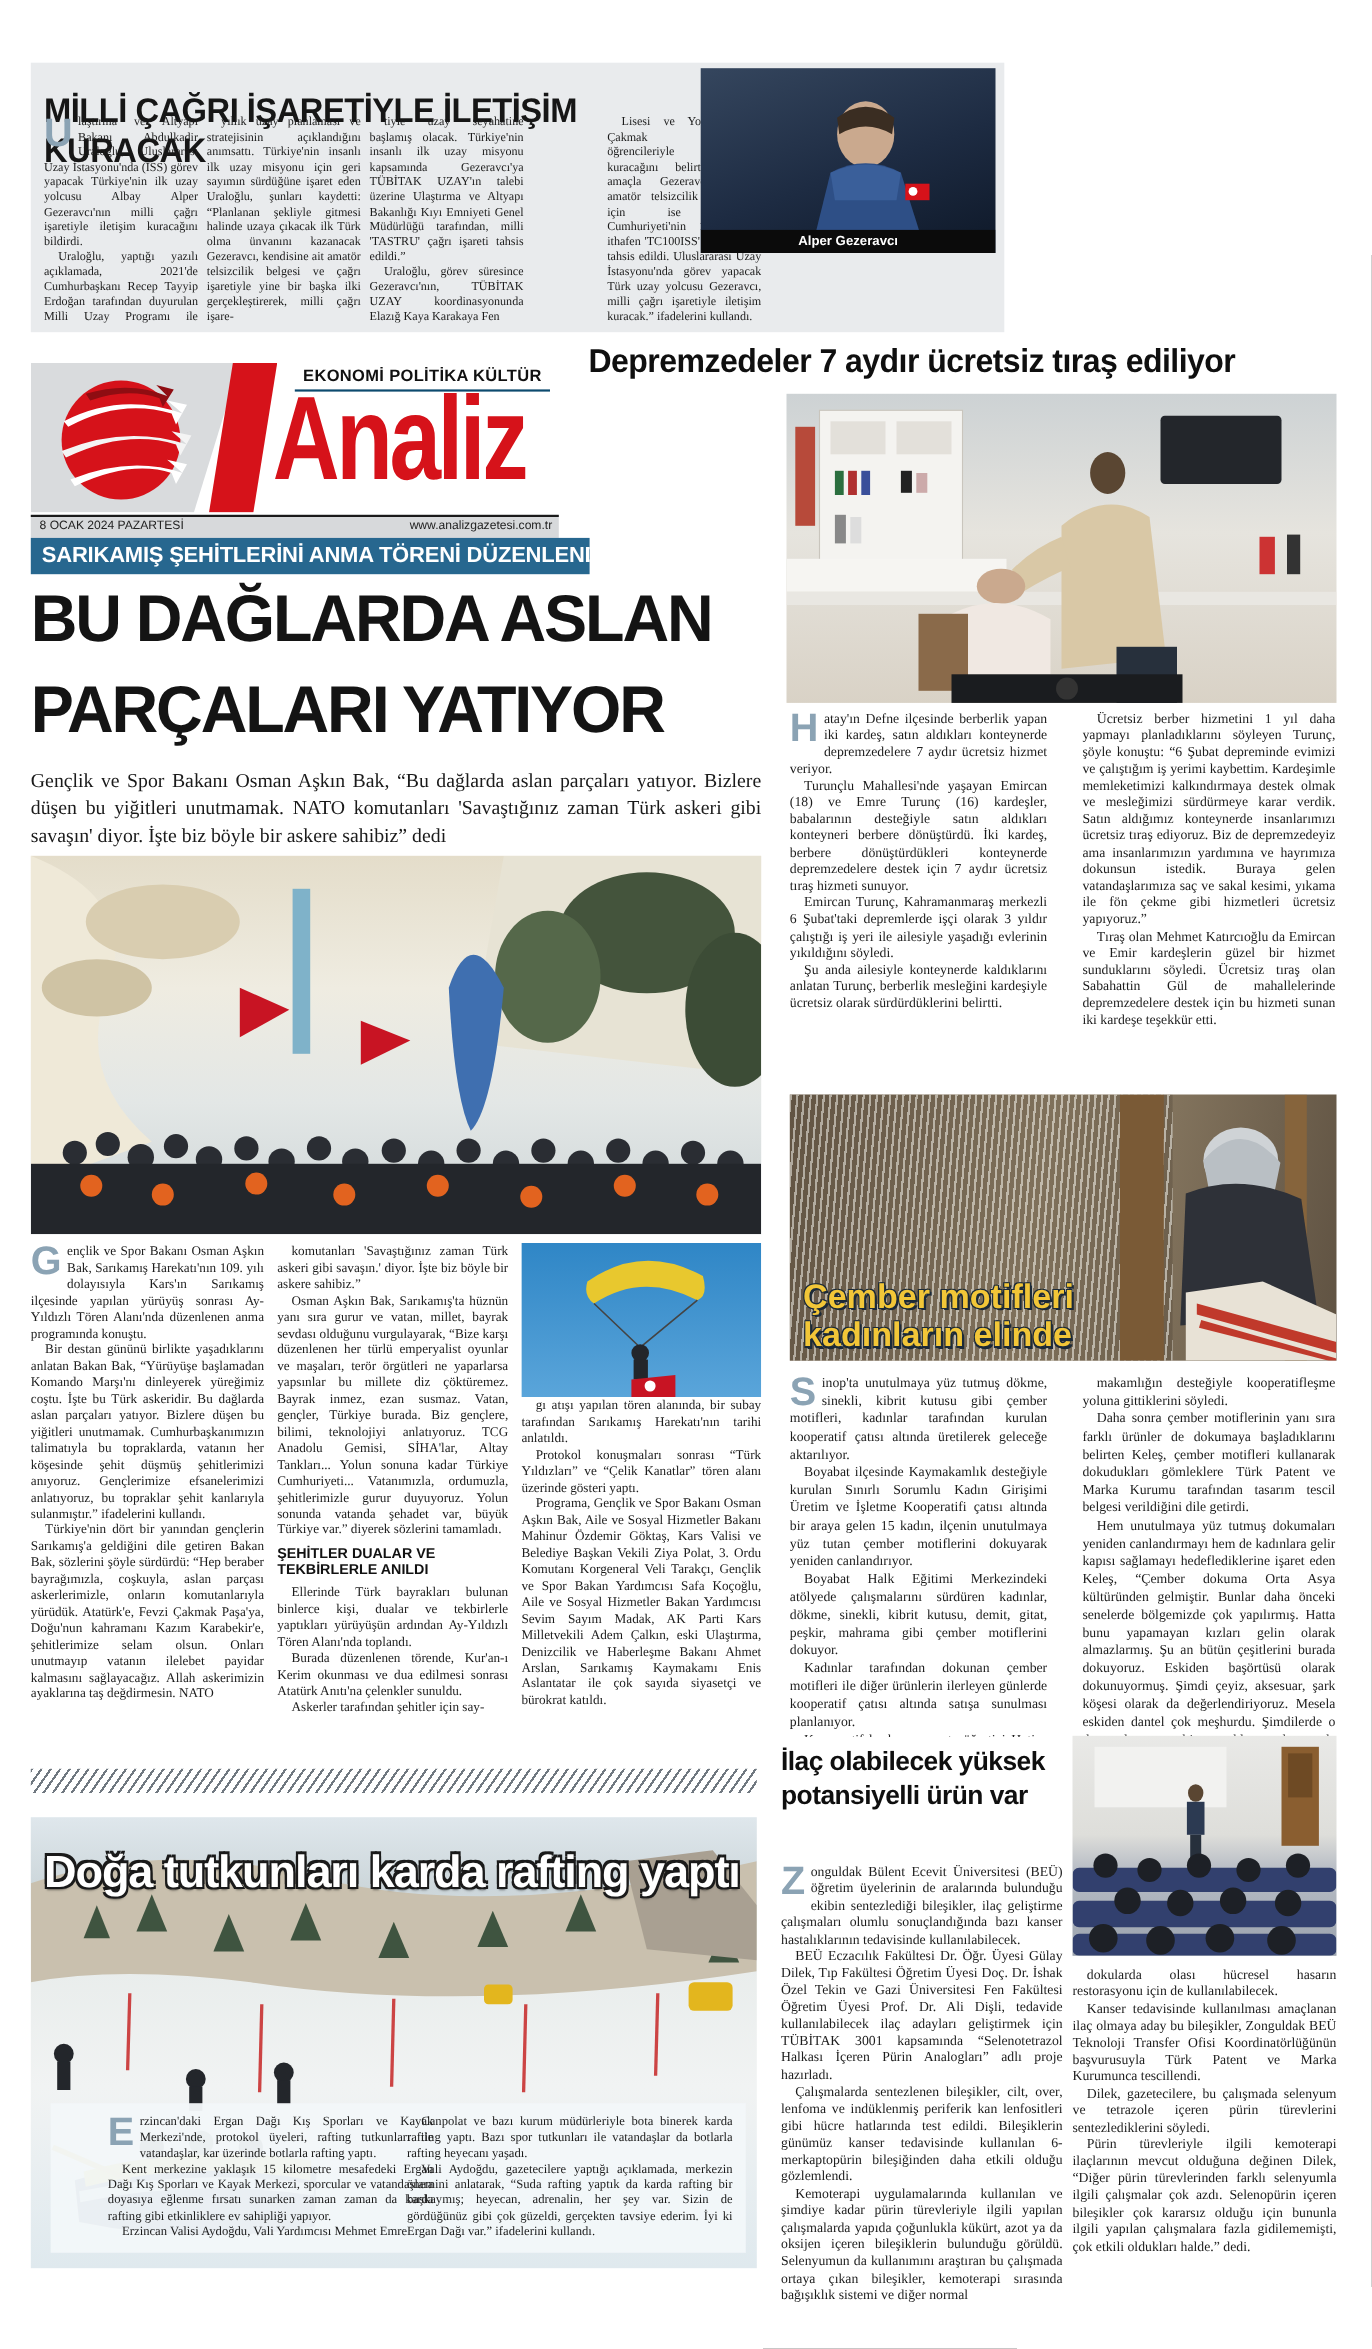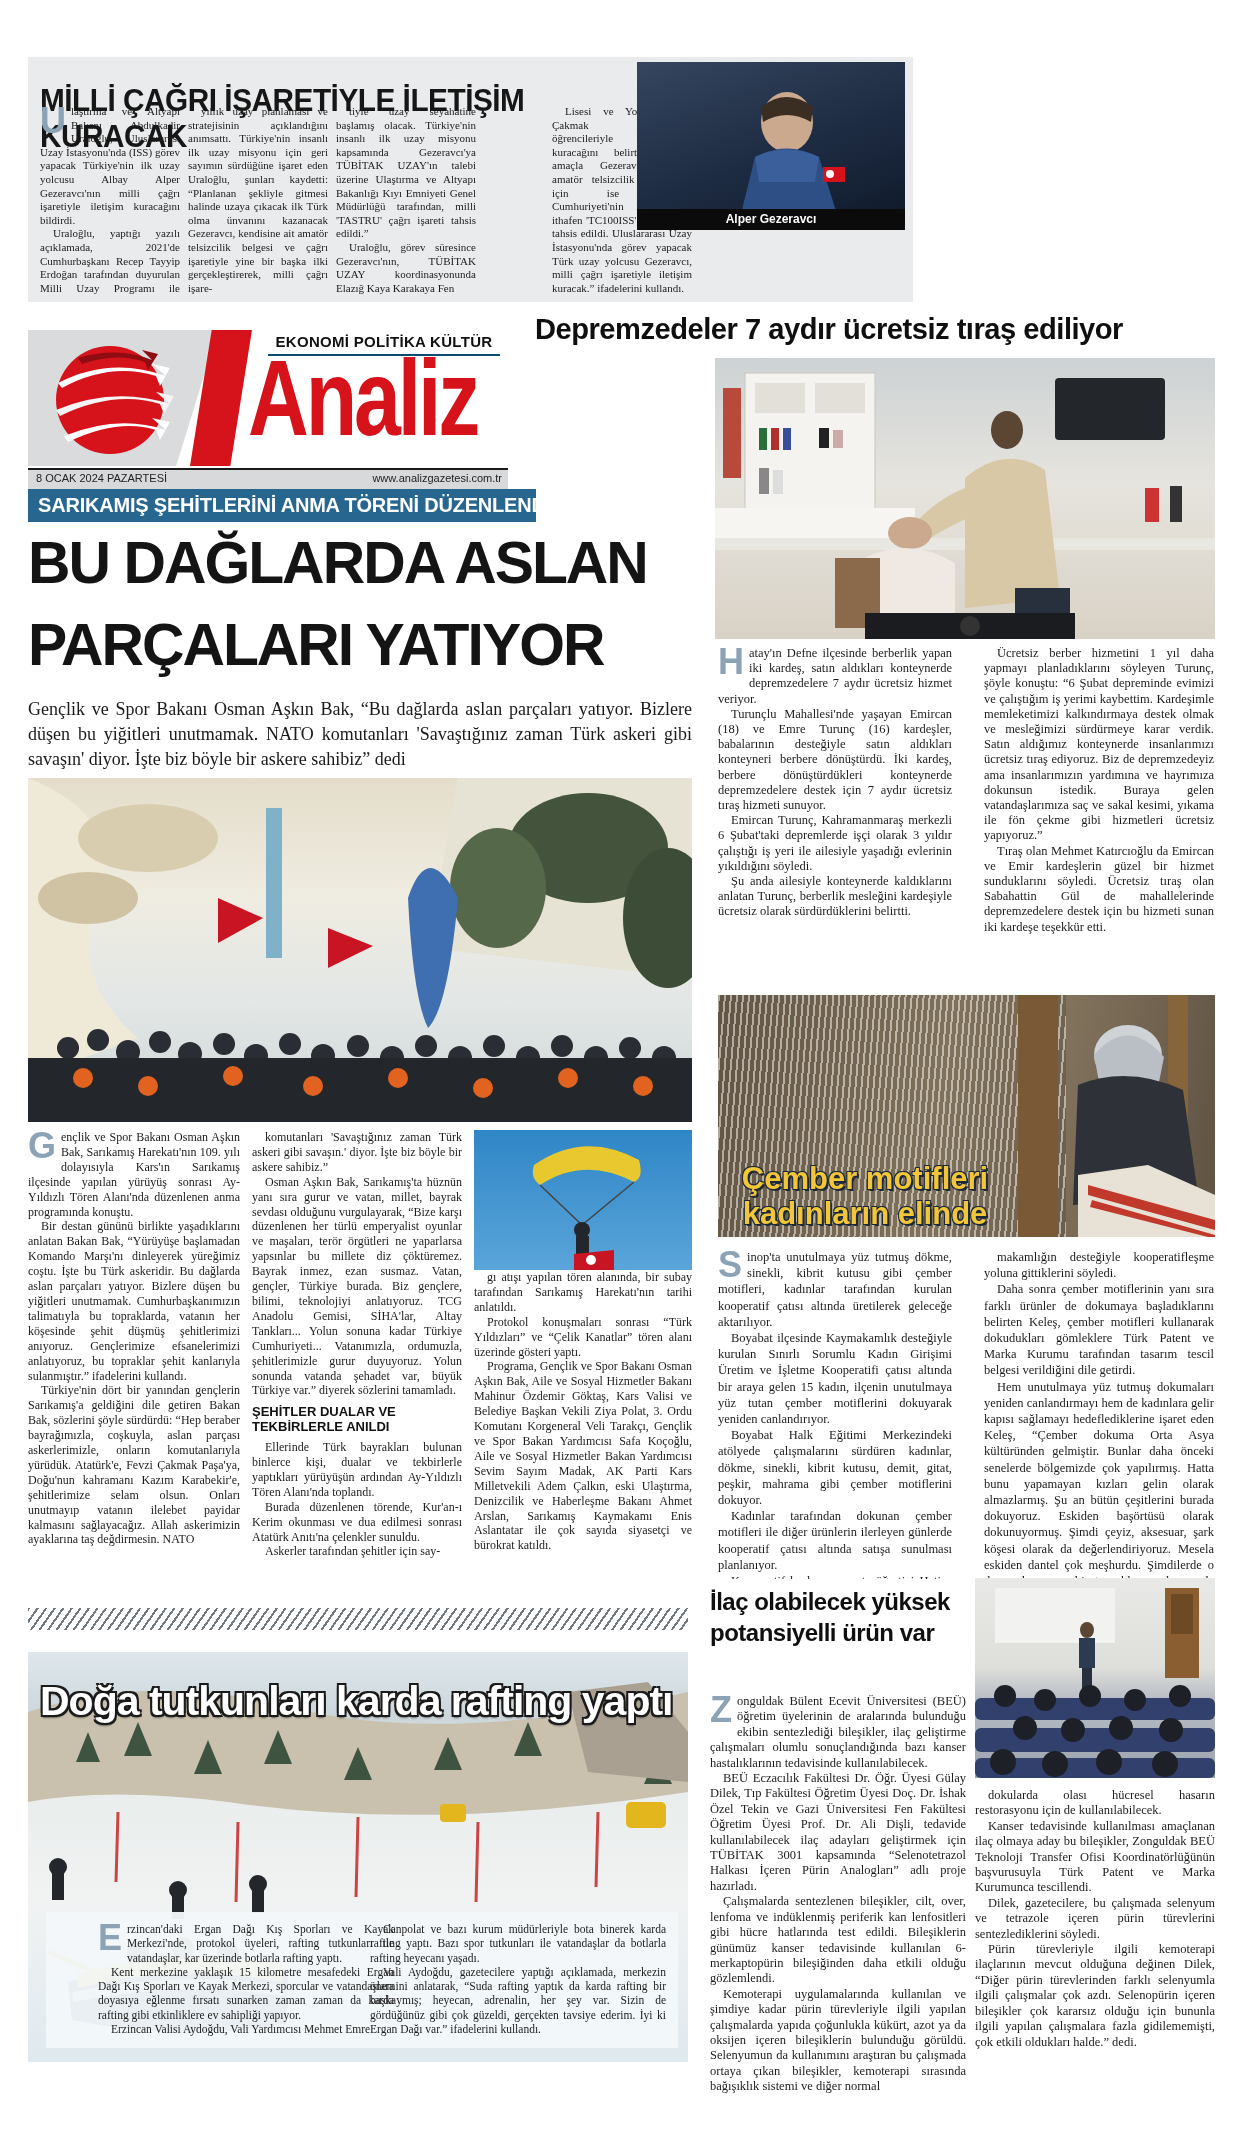--- a/index.html
+++ b/index.html
@@ -41,21 +41,21 @@
   .date-text{position:absolute;left:8px;top:2px;font-family:"Liberation Sans",sans-serif;font-size:11px;color:#222;}
   .site-text{position:absolute;right:6px;top:2px;font-family:"Liberation Sans",sans-serif;font-size:11px;color:#222;}
   
   .barber-headline{left:535px;top:312px;width:670px;font-family:"Liberation Sans",sans-serif;
         font-weight:bold;font-size:30px;letter-spacing:-0.5px;color:#0f0f0f;transform:scaleX(0.97);transform-origin:left;}
   .barber-photo{left:715px;top:358px;width:500px;height:281px;background:linear-gradient(180deg,#cdd2d4 0%,#e6e4de 45%,#d9d2c6 100%);overflow:hidden;}
   .bcol{top:646px;height:345px;font-size:12.5px;line-height:15.2px;}
   .bcol1{left:718px;width:234px;}
   .bcol2{left:984px;width:230px;}
   
-  .weave-photo{left:718px;top:995px;width:497px;height:242px;background:linear-gradient(100deg,#6e5f4c 0%,#96866c 45%,#5f5242 100%);overflow:hidden;text-align:center;}
+  .weave-photo{left:718px;top:995px;width:497px;height:242px;background:linear-gradient(100deg,#6e5f4c 0%,#96866c 45%,#5f5242 100%);overflow:hidden;}
   .weave-threads{position:absolute;left:0;top:0;width:70%;height:100%;
         background:repeating-linear-gradient(95deg,rgba(230,230,225,0.55) 0 2px,rgba(60,50,40,0.25) 2px 6px);}
   .cember-title{position:absolute;left:12px;bottom:6px;width:270px;
         font-family:"Liberation Sans",sans-serif;font-weight:bold;font-size:31px;line-height:35px;
         color:#f2c638;text-shadow:2px 2px 0 #1c2a38,-1px -1px 0 #1c2a38,1px -1px 0 #1c2a38,-1px 1px 0 #1c2a38;}
   .ccol{top:1249px;height:330px;font-size:12.5px;line-height:16.2px;}
   .ccol1{left:718px;width:234px;}
   .ccol2{left:984px;width:230px;}
   
   .ilac-headline{left:710px;top:1586px;width:262px;font-family:"Liberation Sans",sans-serif;

